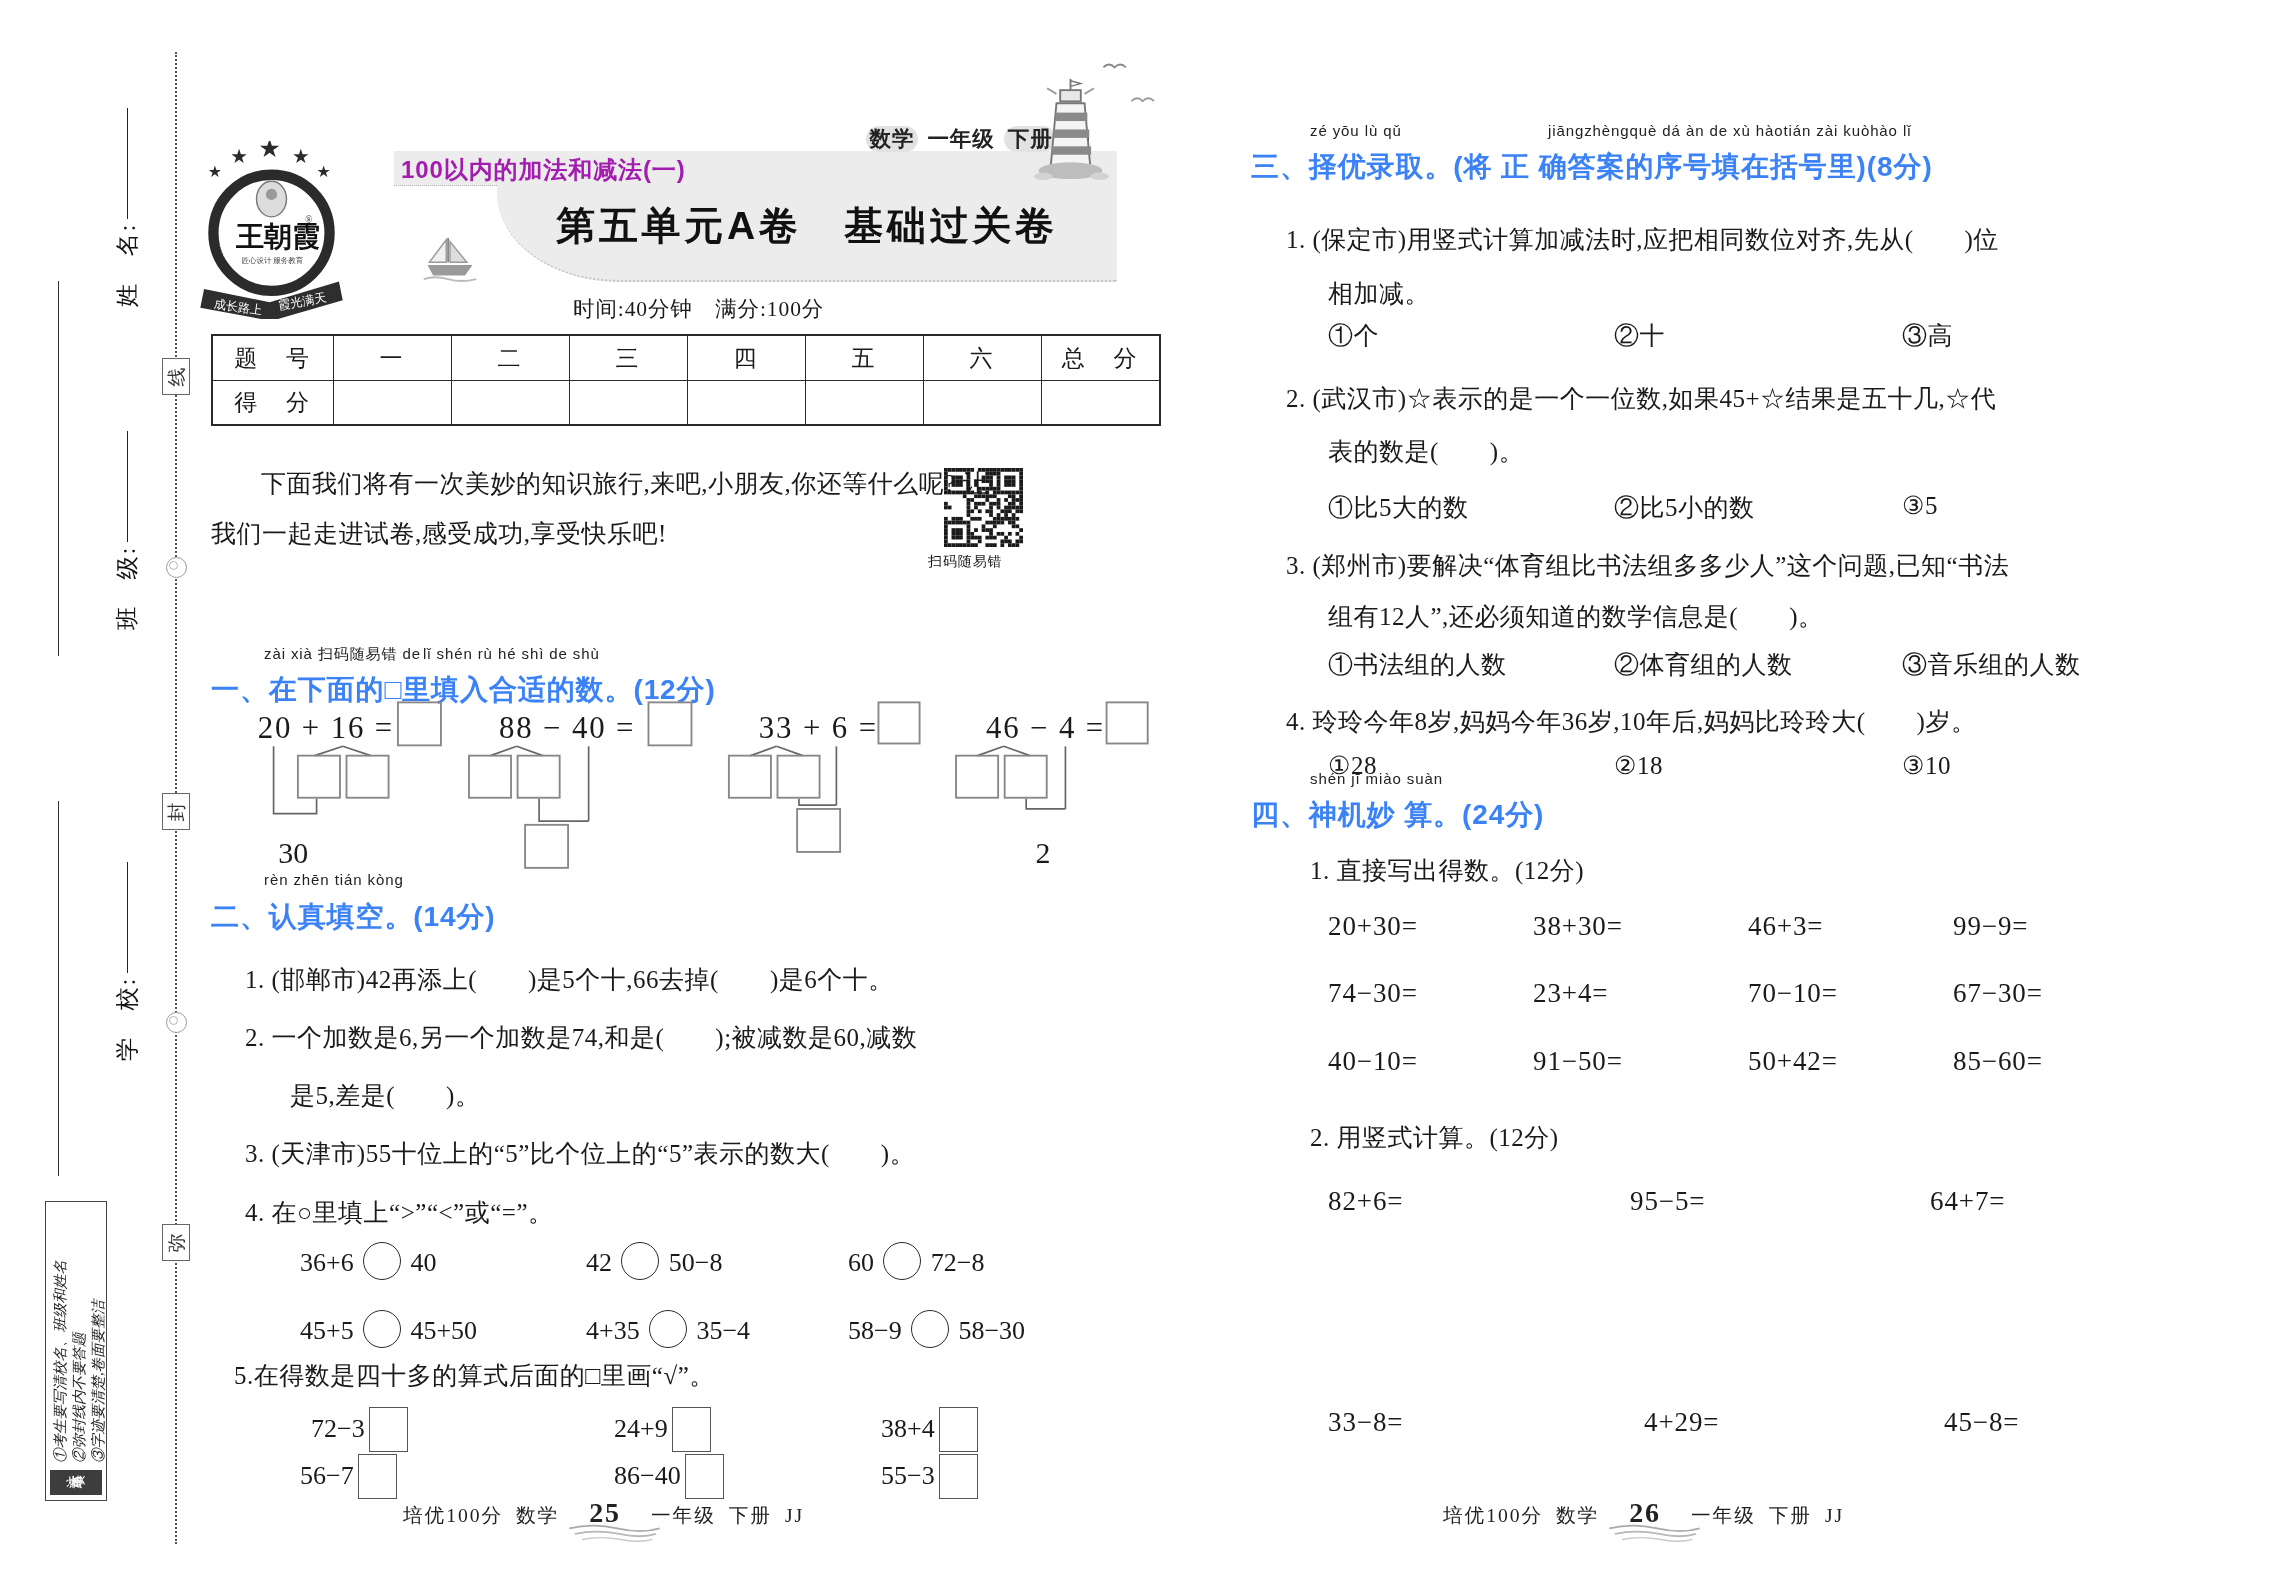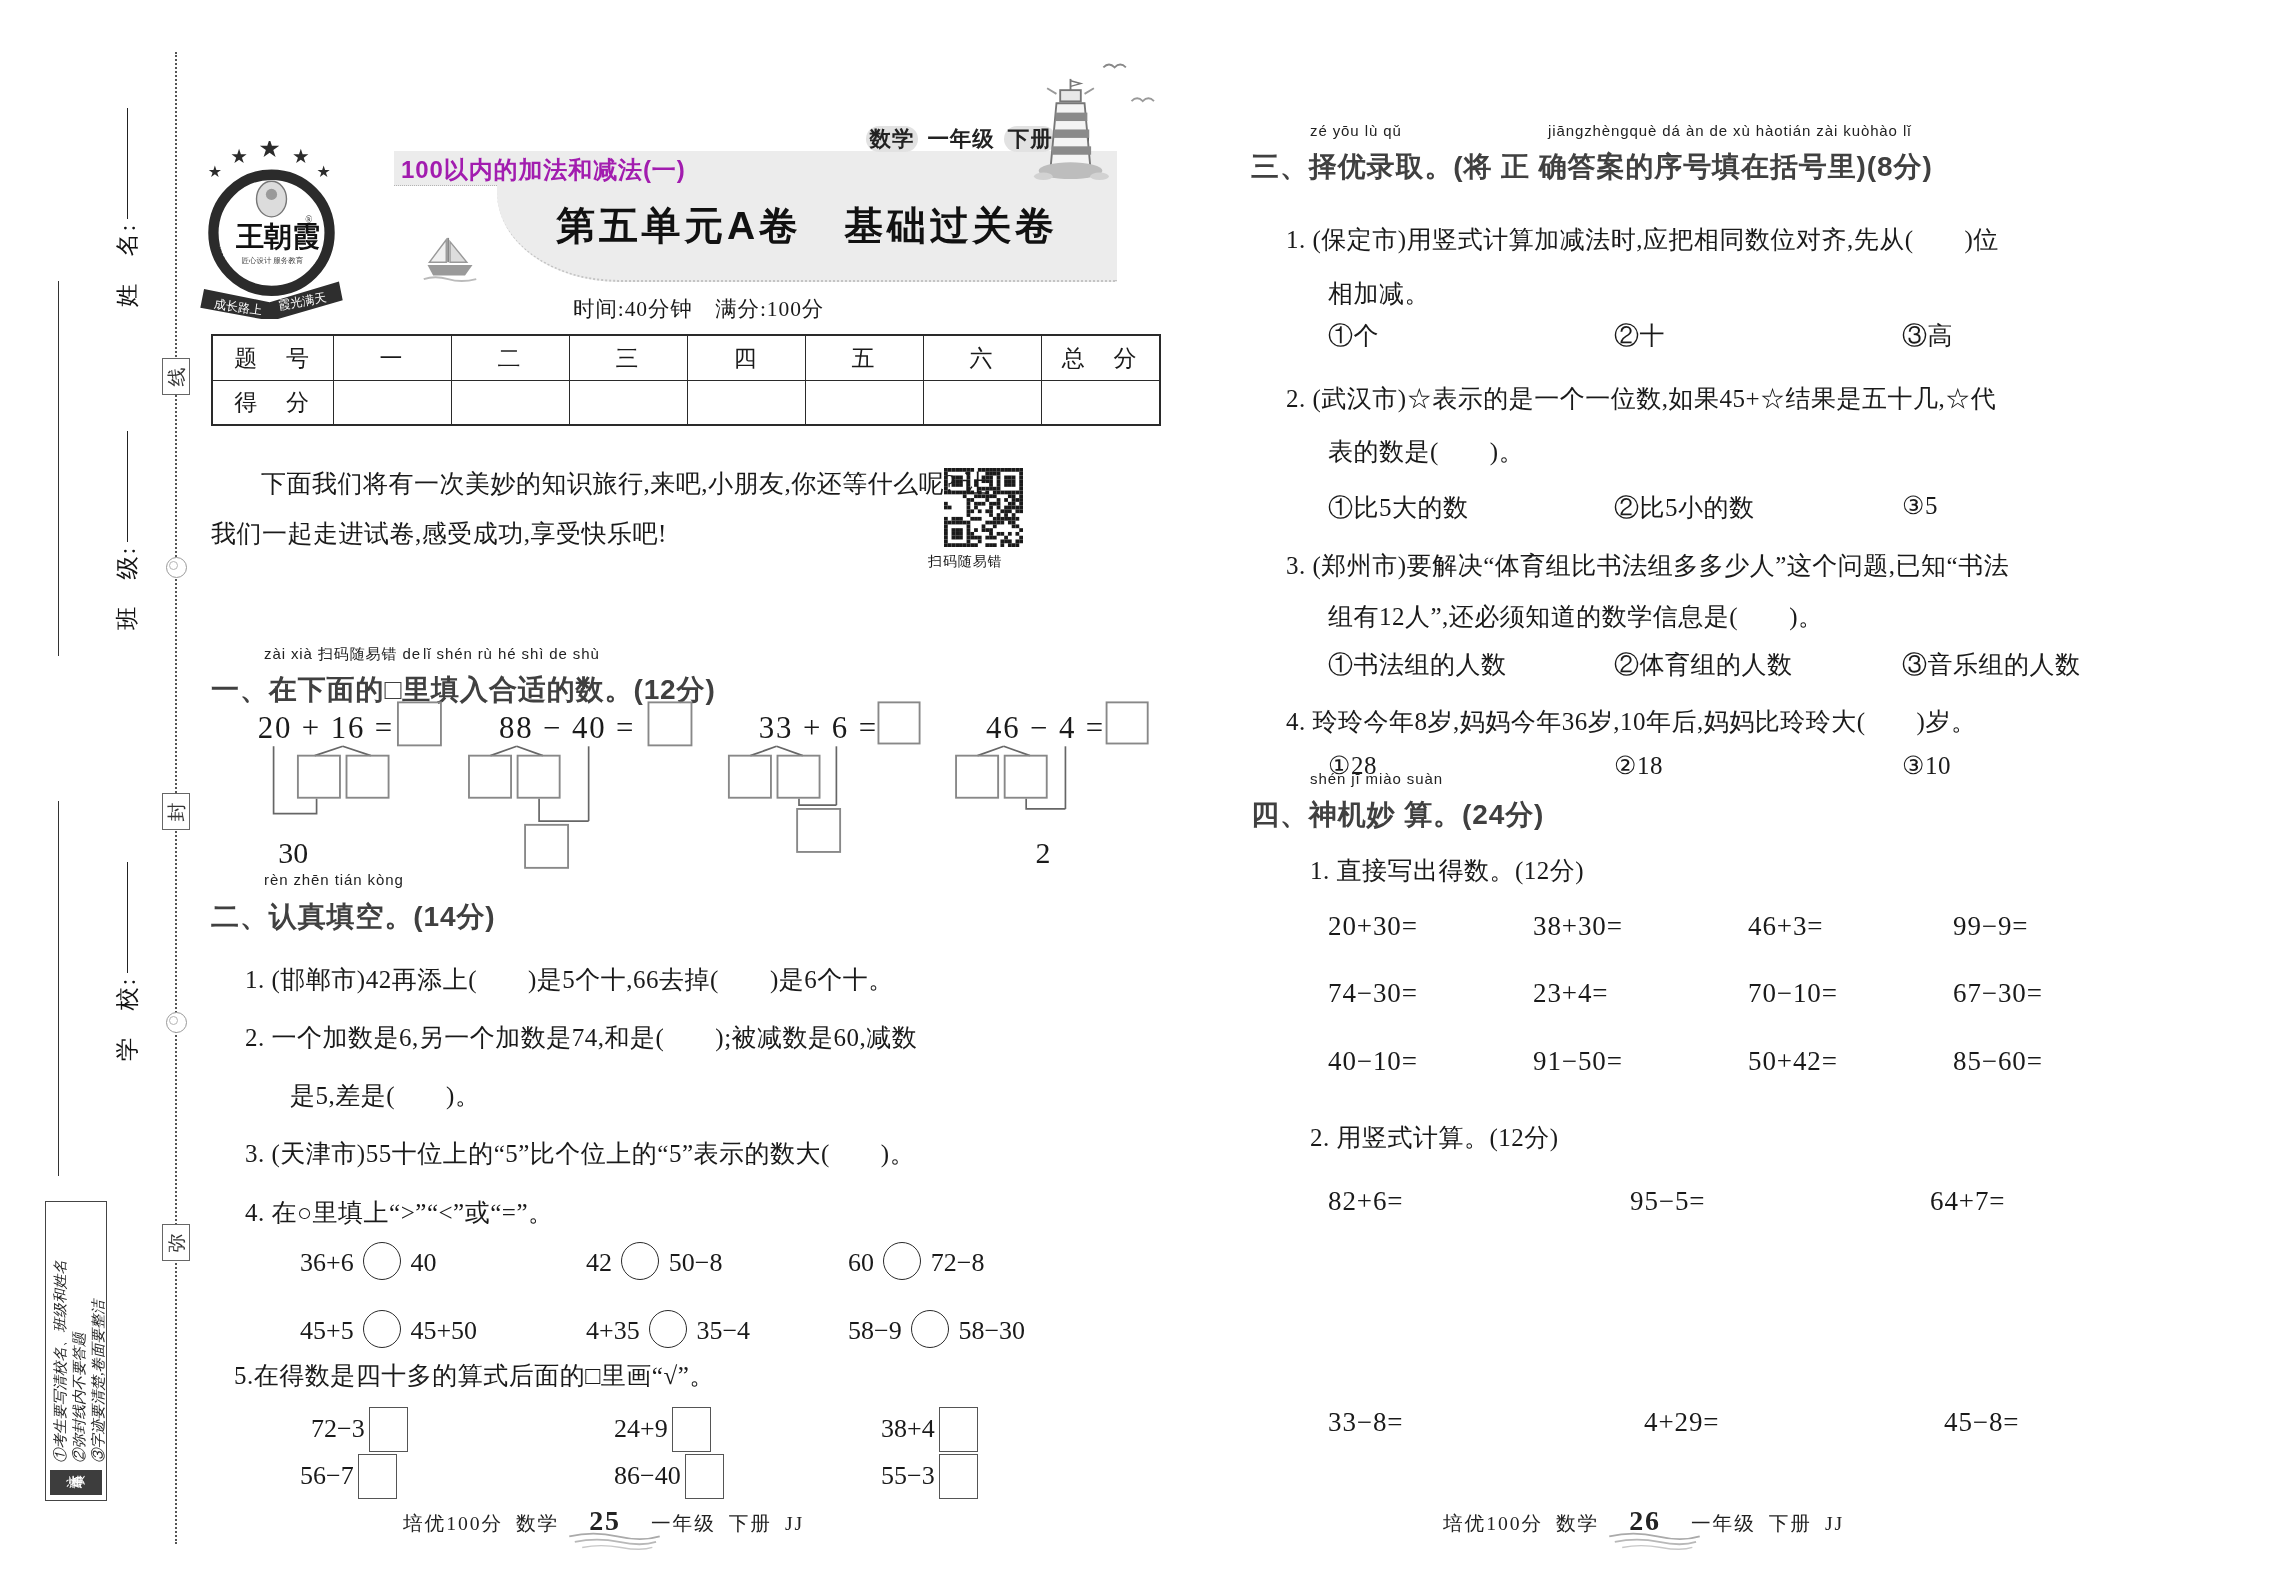--- a/index.html
+++ b/index.html
@@ -33,35 +33,35 @@
   .meta{font-size:21.5px;letter-spacing:0.9px}
   
   .score-table{display:grid;grid-template-columns:120px repeat(7,118px);grid-auto-rows:44px;border:2.3px solid #2a2a2a}
   .score-table div{border-left:1.4px solid #2a2a2a;border-top:1.4px solid #2a2a2a;display:flex;align-items:center;justify-content:center;
                    font-size:23px;letter-spacing:2.8px}
   .score-table div.c0{border-left:none}
   .score-table div.r0{border-top:none}
   
   .t27{font-size:25px;letter-spacing:0.5px}
   .pinyin{font-family:"Liberation Sans","DejaVu Sans",sans-serif;font-size:15px;color:#222;letter-spacing:0.9px}
-  .sec{font:700 28px "Liberation Sans","DejaVu Sans",sans-serif;letter-spacing:0.9px;color:#404040}
+  .sec{font:700 28px "Liberation Sans","DejaVu Sans",sans-serif;letter-spacing:0.9px;color:#3b82f6}
   .eq{font-size:27px;letter-spacing:0.9px}
   .cmp{font-size:26px}
   .cmp-circle{display:inline-block;width:36px;height:36px;border:1.9px solid #2a2a2a;border-radius:50%;vertical-align:-9.4px;margin:0 9.4px}
   .chk{font-size:26px}
   .chk-box{display:inline-block;width:37px;height:43px;border:1.9px solid #555;vertical-align:-15px;margin-left:4.7px}
   
   .bond-rect{fill:none;stroke:#888;stroke-width:2}
   .bond-line{stroke:#666;stroke-width:1.8;fill:none}
   .beq{font-family:"Liberation Serif",serif;font-size:33px;fill:#1a1a1a;letter-spacing:2px}
   .blab{font-family:"Liberation Serif",serif;font-size:32px;fill:#1a1a1a}
   
   .foot{font-size:19.7px;letter-spacing:1.9px;color:#222;white-space:nowrap}
   .foot .gap{margin:0 13px}
-  .pnum{font:700 28px "Liberation Serif",serif;margin:8px 17px;position:relative;display:inline-block}
+  .pnum{font:700 28px "Liberation Serif",serif;margin:0 17px;position:relative;display:inline-block}
   .pnum svg{position:absolute;left:-26px;top:24px}
   .qr-caption{font-size:14px;letter-spacing:0.9px;}
 </style>
 </head>
 <body>
 
 <div class="sheet">
 
   <div class="abs edge-line" style="left:58px;top:281px;height:375px"></div>
   <div class="abs edge-line" style="left:58px;top:801px;height:375px"></div>

